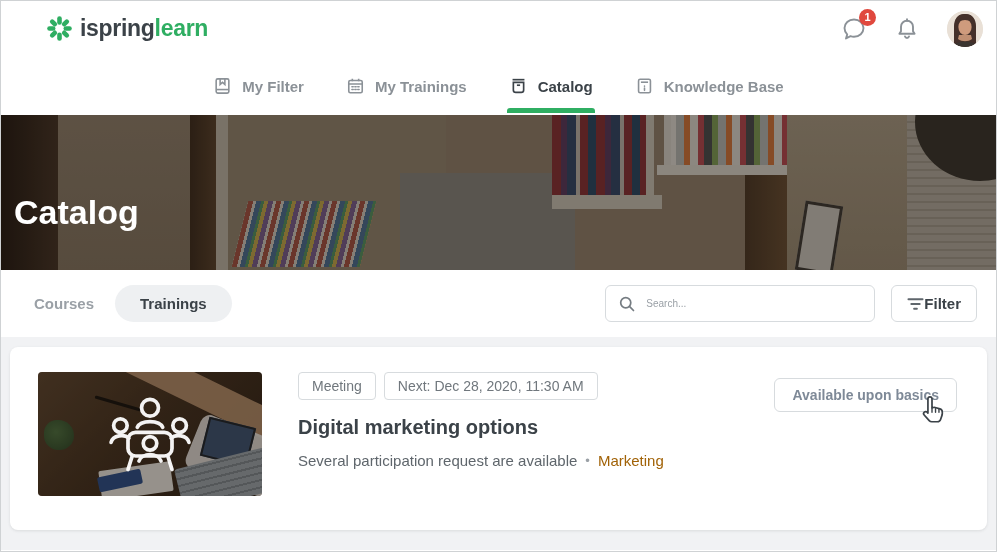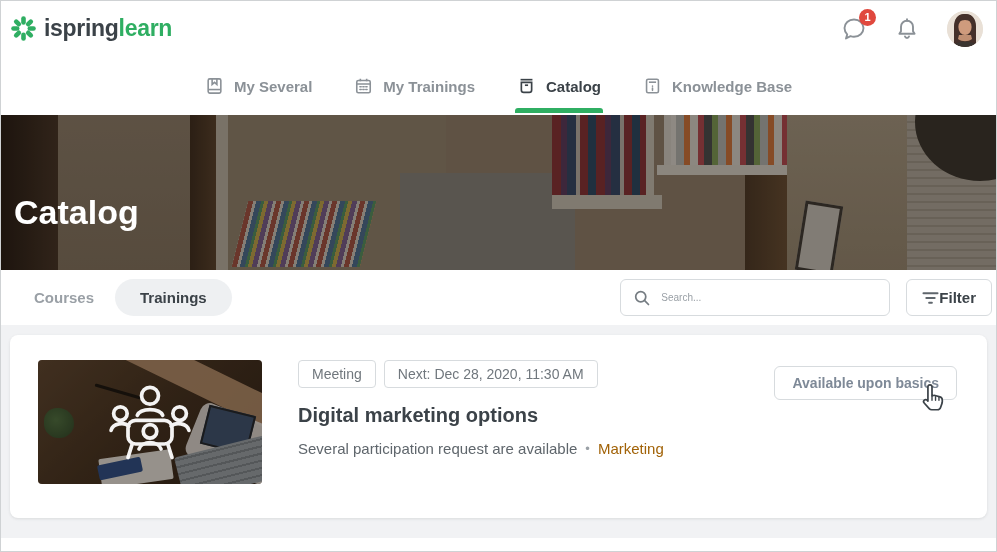--- a/index.html
+++ b/index.html
@@ -1,21 +1,21 @@
 <!DOCTYPE html>
 <html><head>
 <meta charset="utf-8">
 <style>
   * { margin:0; padding:0; box-sizing:border-box; }
   html,body { width:997px; height:552px; }
   body { font-family:"Liberation Sans", sans-serif; background:#fff; position:relative; overflow:hidden; }
   .frame { position:absolute; inset:0; border:1px solid #cfd2d4; pointer-events:none; z-index:50; }
 
   
-  .topbar { height:57px; display:flex; align-items:center; justify-content:space-between; padding:0 14px 0 10px; background:#fff; }
+  .topbar { height:57px; display:flex; align-items:center; justify-content:space-between; padding:0 14px 0 10px; background:#fff;margin-left:36px; }
   .logo { display:flex; align-items:center; gap:7px; cursor:pointer; }
   .logo-text { font-size:23px; font-weight:700; letter-spacing:-0.3px; color:#3b4248; }
   .logo-text .green { color:#2fae62; }
   .top-actions { display:flex; align-items:center; gap:28px; }
   .icon-btn { position:relative; display:flex; align-items:center; justify-content:center; cursor:pointer; }
   .chat-badge { position:absolute; top:-7px; right:-9px; min-width:17px; height:17px; border-radius:9px; background:#e0483e; color:#fff; font-size:11px; font-weight:700; display:flex; align-items:center; justify-content:center; padding:0 4px; }
   .avatar { width:36px; height:36px; border-radius:50%; overflow:hidden; cursor:pointer; background:#e9e1d8; }
 
   
   .navbar { height:58px; display:flex; align-items:center; justify-content:center; gap:42px; background:#fff; position:relative; }
@@ -42,21 +42,21 @@
   .h-shelf-bottom { left:657px; top:50px; width:152px; height:10px; background:#e9e5dd; }
   .h-wood-c { left:745px; top:60px; width:42px; height:95px; background:linear-gradient(90deg,#4c3826,#6b4f34); }
   .h-alcove { left:787px; top:0; width:120px; height:100%; background:linear-gradient(180deg,#b2a48d,#a1927b); }
   .h-tablet { left:800px; top:88px; width:38px; height:70px; background:#d8d4cc; border:3px solid #3d3a36; transform:rotate(9deg); }
   .h-window { left:907px; top:0; width:90px; height:100%; background:repeating-linear-gradient(180deg,#bdb7ab 0 6px,#a9a295 6px 8px); }
   .h-lamp { left:915px; top:-52px; width:130px; height:118px; border-radius:50%; background:#37332e; }
   .h-overlay { inset:0; background:rgba(24,17,11,0.45); }
   .hero-title { position:absolute; left:14px; top:78px; color:#fff; font-size:34px; font-weight:700; z-index:2; }
 
   
-  .filter-row { height:55px; background:#fff; display:flex; align-items:center; padding:0 5px 0 34px; }
+  .filter-row { height:67px; background:#fff; display:flex; align-items:center; padding:0 20px 0 34px; }
   .seg-label { font-size:15px; font-weight:700; color:#9aa0a6; cursor:pointer; margin-right:21px; }
   .seg-pill { font-size:15px; font-weight:700; color:#3b4248; background:#eef0f2; border-radius:20px; padding:10px 25px; cursor:pointer; }
   .search-box { margin-left:auto; width:270px; height:37px; border:1px solid #d7dbde; border-radius:6px; display:flex; align-items:center; padding:0 12px; gap:10px; background:#fff; }
   .search-box input { border:none; outline:none; flex:1; font-size:10px; color:#3b4248; font-family:"Liberation Sans",sans-serif; background:transparent; }
   .search-box input::placeholder { color:#9aa0a6; }
   .filter-btn { margin-left:16px; height:37px; border:1px solid #d7dbde; border-radius:6px; background:#fff; display:flex; align-items:center; padding:0 15px; font-size:15px; font-weight:600; color:#3b4248; cursor:pointer; }
 
   
   .list-area { background:#f1f2f4; height:213px; padding:10px 10px 0 10px; }
   .card { background:#fff; border-radius:8px; box-shadow:0 1px 3px rgba(60,64,67,.12); height:183px; position:relative; display:flex; padding:25px 30px 25px 28px; }
@@ -139,21 +139,21 @@
   </div>
 </header>
 
 <nav class="navbar">
   <div class="tab">
     <svg width="19" height="20" viewBox="0 0 24 24" fill="none" stroke-width="2" stroke="rgb(139, 145, 151)">
       <rect x="4" y="3" width="16" height="18" rx="2"></rect>
       <path d="M9 3v7l3-2.6L15 10V3"></path>
       <path d="M4 16.5h16"></path>
     </svg>
-    <span>My Several</span>
+    <span>My Filter</span>
   </div>
   <div class="tab">
     <svg width="19" height="20" viewBox="0 0 24 24" fill="none" stroke-width="2" stroke="rgb(139, 145, 151)">
       <rect x="3.5" y="5" width="17" height="15.5" rx="2"></rect>
       <path d="M3.5 9.5h17M8 2.8V6M16 2.8V6"></path>
       <path d="M7.5 13h1.6M11.2 13h1.6M14.9 13h1.6M7.5 16.5h1.6M11.2 16.5h1.6M14.9 16.5h1.6" stroke-linecap="round"></path>
     </svg>
     <span>My Trainings</span>
   </div>
   <div class="tab active">

